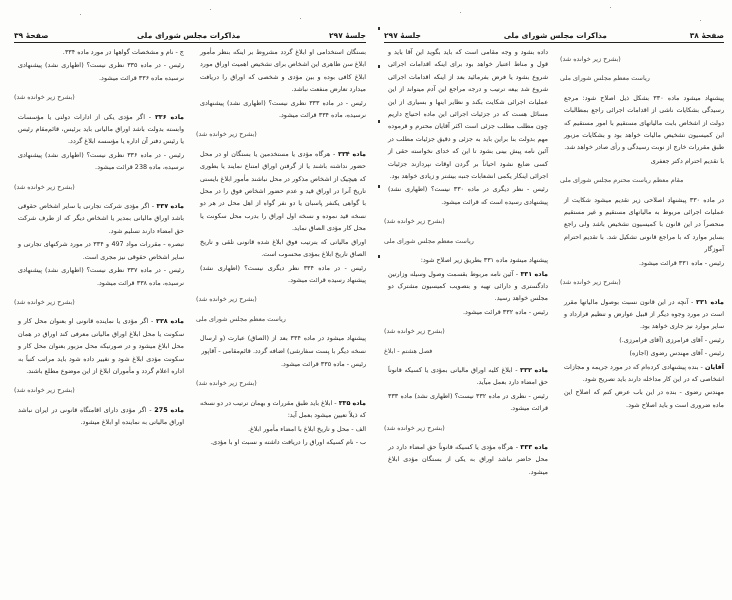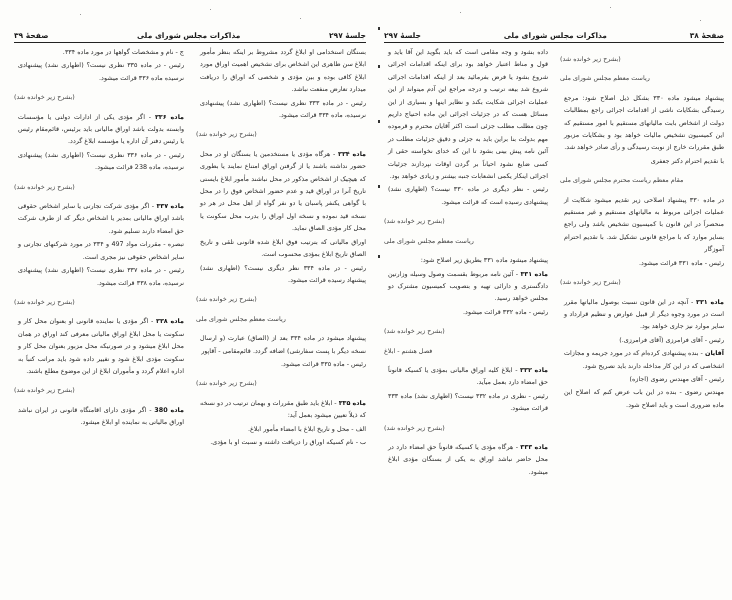--- a/index.html
+++ b/index.html
@@ -60,21 +60,21 @@
         <p class="center"><span>(بشرح زیر خوانده شد)</span></p>
         <p><b>ماده ۳۳۶</b> <span>- اگر مؤدی یکی از ادارات دولتی یا مؤسسات وابسته بدولت باشد اوراق مالیاتی باید برئیس، قائم‌مقام رئیس یا رئیس دفتر آن اداره یا مؤسسه ابلاغ گردد.</span></p>
         <p><span>رئیس - در ماده ۳۳۶ نظری نیست؟ (اظهاری نشد) پیشنهادی نرسیده، ماده 238 قرائت میشود.</span></p>
         <p class="center"><span>(بشرح زیر خوانده شد)</span></p>
         <p><b>ماده ۳۳۷</b> <span>- اگر مؤدی شرکت تجارتی یا سایر اشخاص حقوقی باشد اوراق مالیاتی بمدیر یا اشخاص دیگر که از طرف شرکت حق امضاء دارند تسلیم شود.</span></p>
         <p><span>تبصره - مقررات مواد 497 و ۳۳۴ در مورد شرکتهای تجارتی و سایر اشخاص حقوقی نیز مجری است.</span></p>
         <p><span>رئیس - در ماده ۳۳۷ نظری نیست؟ (اظهاری نشد) پیشنهادی نرسیده، ماده ۳۳۸ قرائت میشود.</span></p>
         <p class="center"><span>(بشرح زیر خوانده شد)</span></p>
         <p><b>ماده ۳۳۸</b> <span>- اگر مؤدی یا نماینده قانونی او بعنوان محل کار و سکونت یا محل ابلاغ اوراق مالیاتی معرفی کند اوراق در همان محل ابلاغ میشود و در صورتیکه محل مزبور بعنوان محل کار و سکونت مؤدی ابلاغ شود و تغییر داده شود باید مراتب کتباً به اداره اعلام گردد و مأموران ابلاغ از این موضوع مطلع باشند.</span></p>
         <p class="center"><span>(بشرح زیر خوانده شد)</span></p>
-        <p><b>ماده 380</b> <span>- اگر مؤدی دارای اقامتگاه قانونی در ایران نباشد اوراق مالیاتی به نماینده او ابلاغ میشود.</span></p>
+        <p><b>ماده 275</b> <span>- اگر مؤدی دارای اقامتگاه قانونی در ایران نباشد اوراق مالیاتی به نماینده او ابلاغ میشود.</span></p>
       </div>
   </div>
 </div>
 
 <div class="gutter">
   <div class="mark" style="top:2px"></div>
   <div class="mark" style="top:40px"></div>
   <div class="mark" style="top:95px"></div>
   <div class="mark" style="top:160px"></div>
   <div class="mark" style="top:230px"></div>
@@ -92,22 +92,22 @@
         <p class="center"><span>(بشرح زیر خوانده شد)</span></p>
         <p class="center"><span>ریاست معظم مجلس شورای ملی</span></p>
         <p><span>پیشنهاد میشود ماده ۳۳۰ بشکل ذیل اصلاح شود: مرجع رسیدگی بشکایات ناشی از اقدامات اجرائی راجع بمطالبات دولت از اشخاص بابت مالیاتهای مستقیم با امور مستقیم که این کمیسیون تشخیص مالیات خواهد بود و بشکایات مزبور طبق مقررات خارج از نوبت رسیدگی و رأی صادر خواهد شد.</span></p>
         <p><span>با تقدیم احترام دکتر جعفری</span></p>
         <p class="center"><span>مقام معظم ریاست محترم مجلس شورای ملی</span></p>
         <p><span>در ماده ۳۳۰ پیشنهاد اصلاحی زیر تقدیم میشود شکایت از عملیات اجرائی مربوط به مالیاتهای مستقیم و غیر مستقیم منحصراً در این قانون با کمیسیون تشخیص باشد ولی راجع بسایر موارد که با مراجع قانونی تشکیل شد. با تقدیم احترام آموزگار</span></p>
         <p><span>رئیس - ماده ۳۳۱ قرائت میشود.</span></p>
         <p class="center"><span>(بشرح زیر خوانده شد)</span></p>
         <p><b>ماده ۳۳۱</b> <span>- آنچه در این قانون نسبت بوصول مالیاتها مقرر است در مورد وجوه دیگر از قبیل عوارض و تنظیم قرارداد و سایر موارد نیز جاری خواهد بود.</span></p>
         <p><span>رئیس - آقای فرامرزی (آقای فرامرزی.)</span></p>
+        <p><span>رئیس - آقای مهندس رضوی (اجازه)</span></p>
         <p><b>آقایان</b> <span>- بنده پیشنهادی کرده‌ام که در مورد جریمه و مجازات اشخاصی که در این کار مداخله دارند باید تصریح شود.</span></p>
-        <p><span>رئیس - آقای مهندس رضوی (اجازه)</span></p>
         <p><span>مهندس رضوی - بنده در این باب عرض کنم که اصلاح این ماده ضروری است و باید اصلاح شود.</span></p>
       </div>
     <div class="col">
         <p><span>داده بشود و وجه مقامی است که باید بگوید این آقا باید و قول و مناط اعتبار خواهد بود برای اینکه اقدامات اجرائی شروع بشود یا فرض بفرمائید بعد از اینکه اقدامات اجرائی شروع شد بیعه ترتیب و درجه مراجع این آدم میتواند از این عملیات اجرائی شکایت بکند و نظایر اینها و بسیاری از این مسائل هست که در جزئیات اجرائی این ماده احتیاج داریم چون مطلب مطلب جزئی است اکثر آقایان محترم و قرموده مهم بدولت بنا براین باید به جزئی و دقیق جزئیات مطلب در آئین نامه پیش بینی بشود تا این که خدای نخواسته حقی از کسی ضایع نشود احیاناً بر گردن اوقات نپردازند جزئیات اجرائی اینکار یکمی انشعابات جنبه بیشتر و زیادی خواهد بود.</span></p>
         <p><span>رئیس - نظر دیگری در ماده ۳۳۰ نیست؟ (اظهاری نشد) پیشنهادی رسیده است که قرائت میشود.</span></p>
         <p class="center"><span>(بشرح زیر خوانده شد)</span></p>
         <p class="center"><span>ریاست معظم مجلس شورای ملی</span></p>
         <p><span>پیشنهاد میشود ماده ۳۳۱ بطریق زیر اصلاح شود:</span></p>
         <p><b>ماده ۳۳۱</b> <span>- آئین نامه مربوط بقسمت وصول وسیله وزارتین دادگستری و دارائی تهیه و بتصویب کمیسیون مشترک دو مجلس خواهد رسید.</span></p>
         <p><span>رئیس - ماده ۳۳۲ قرائت میشود.</span></p>

